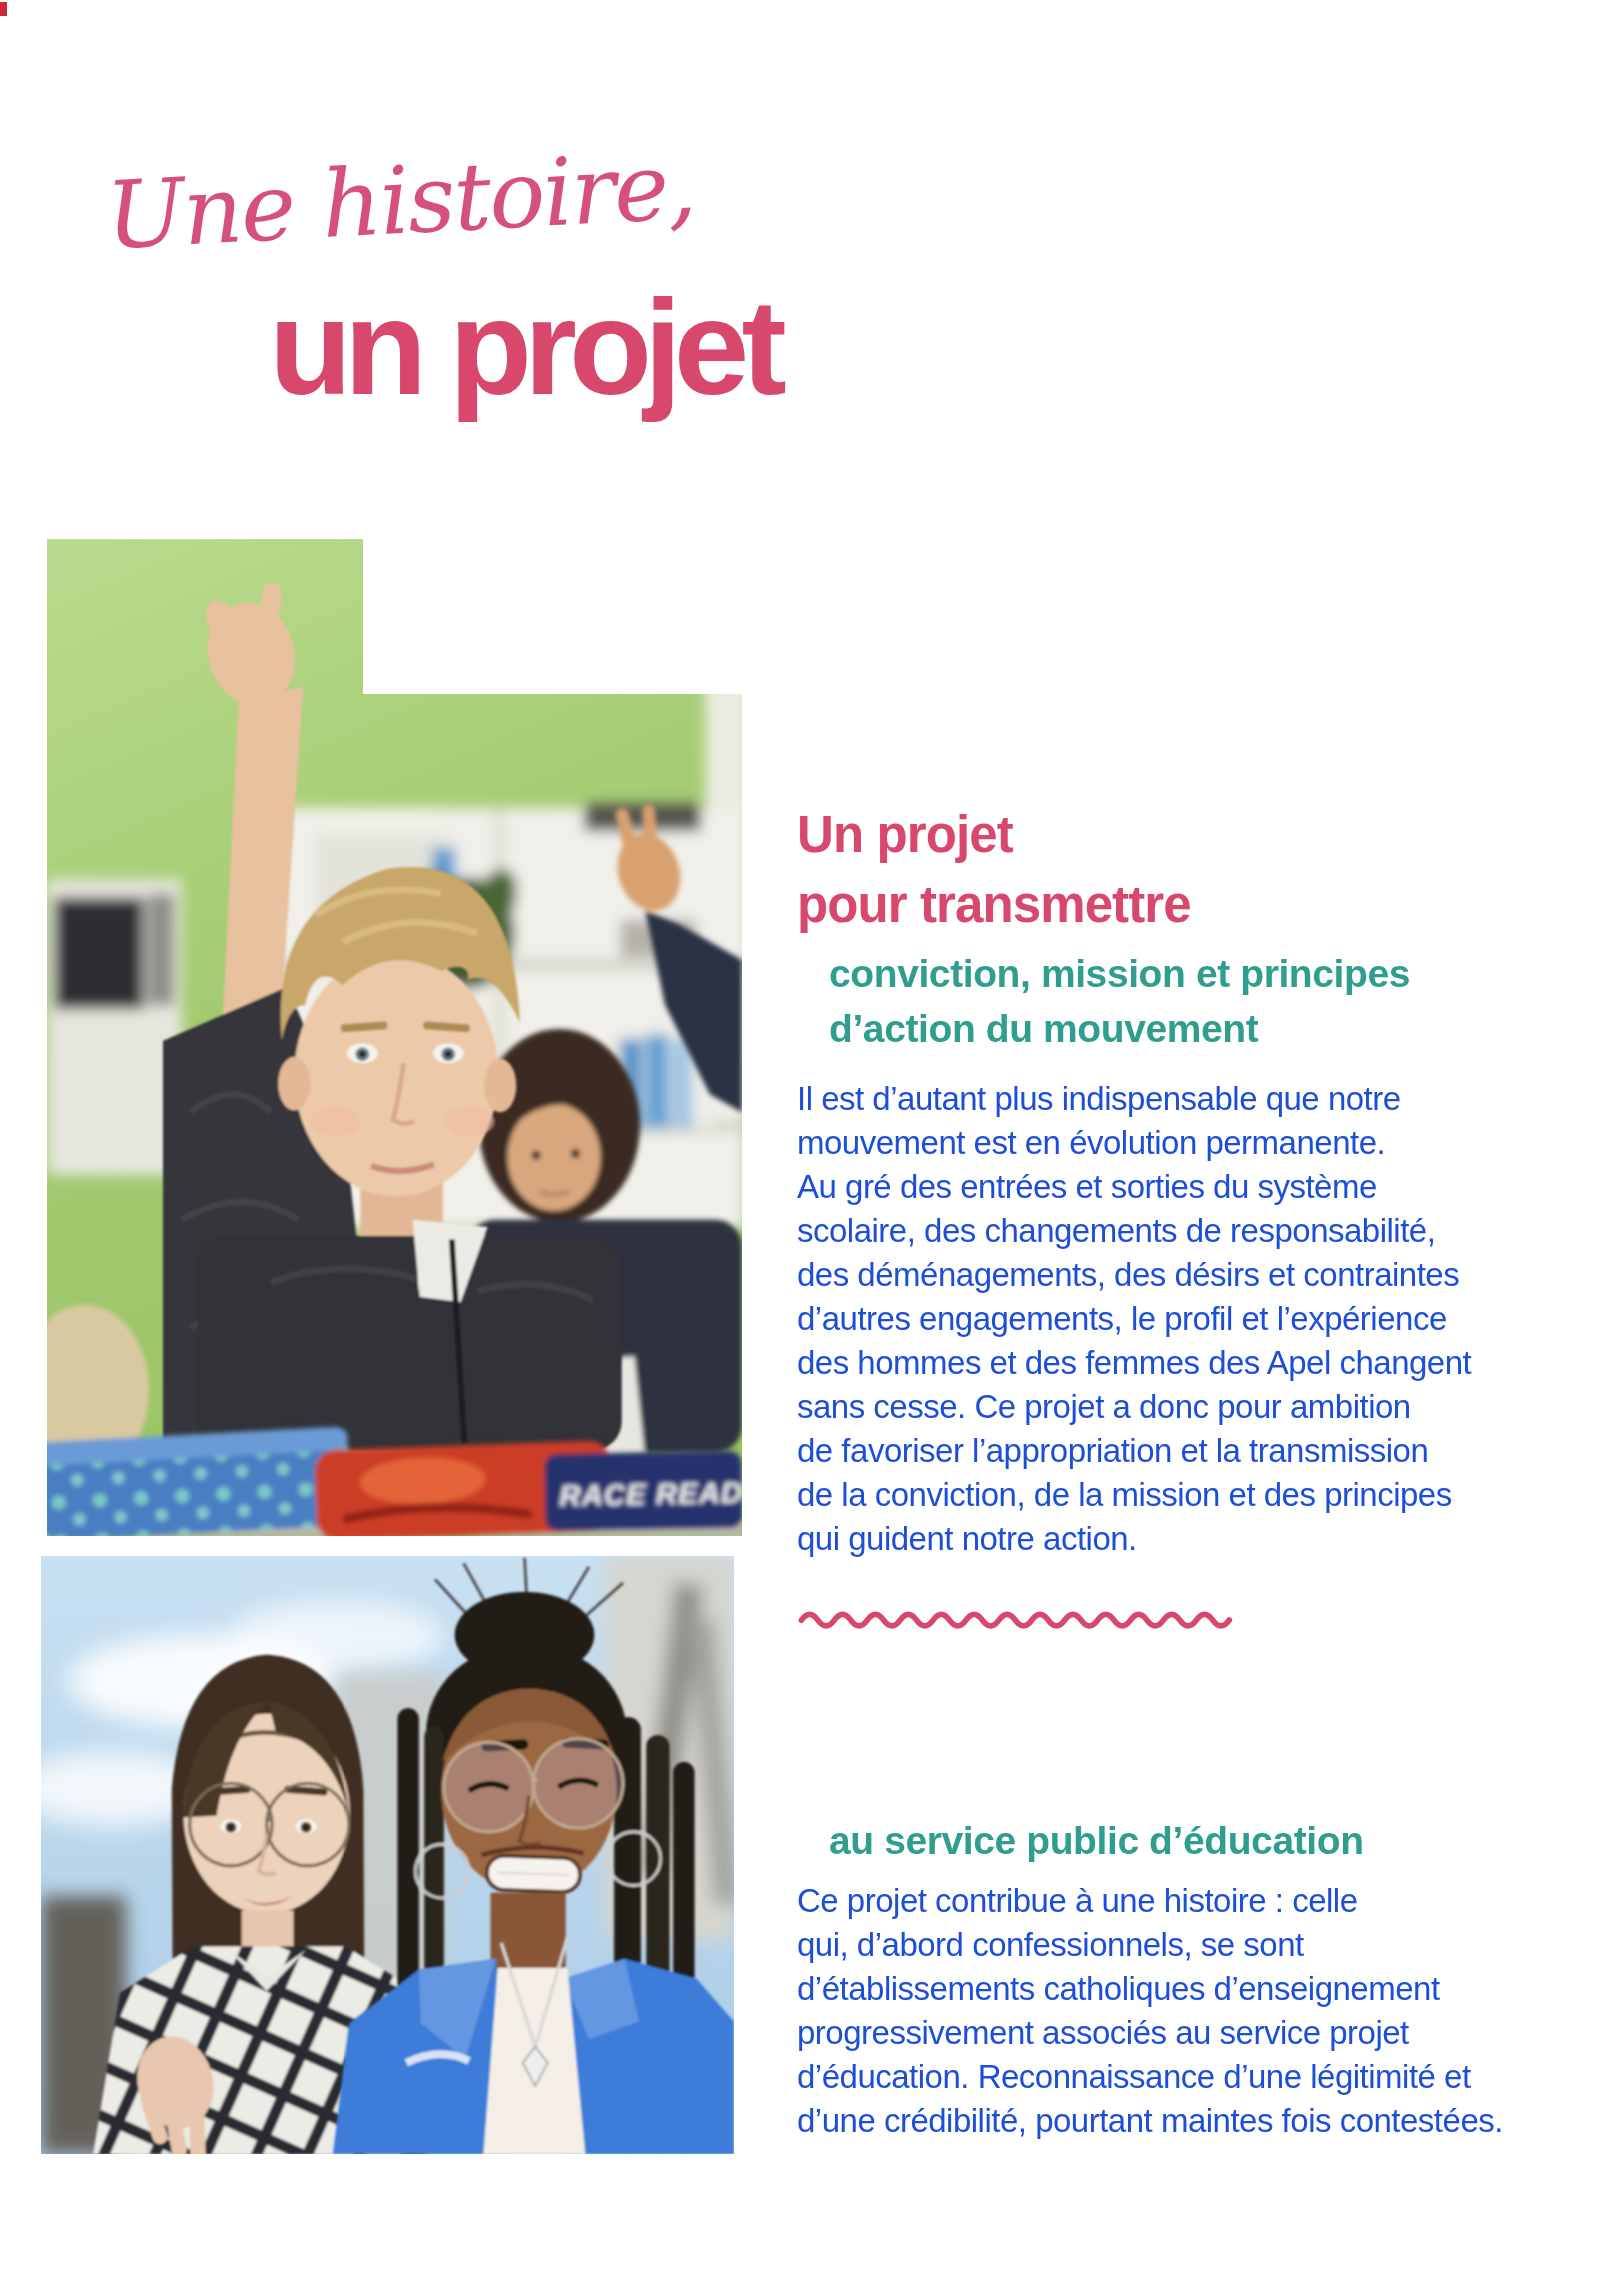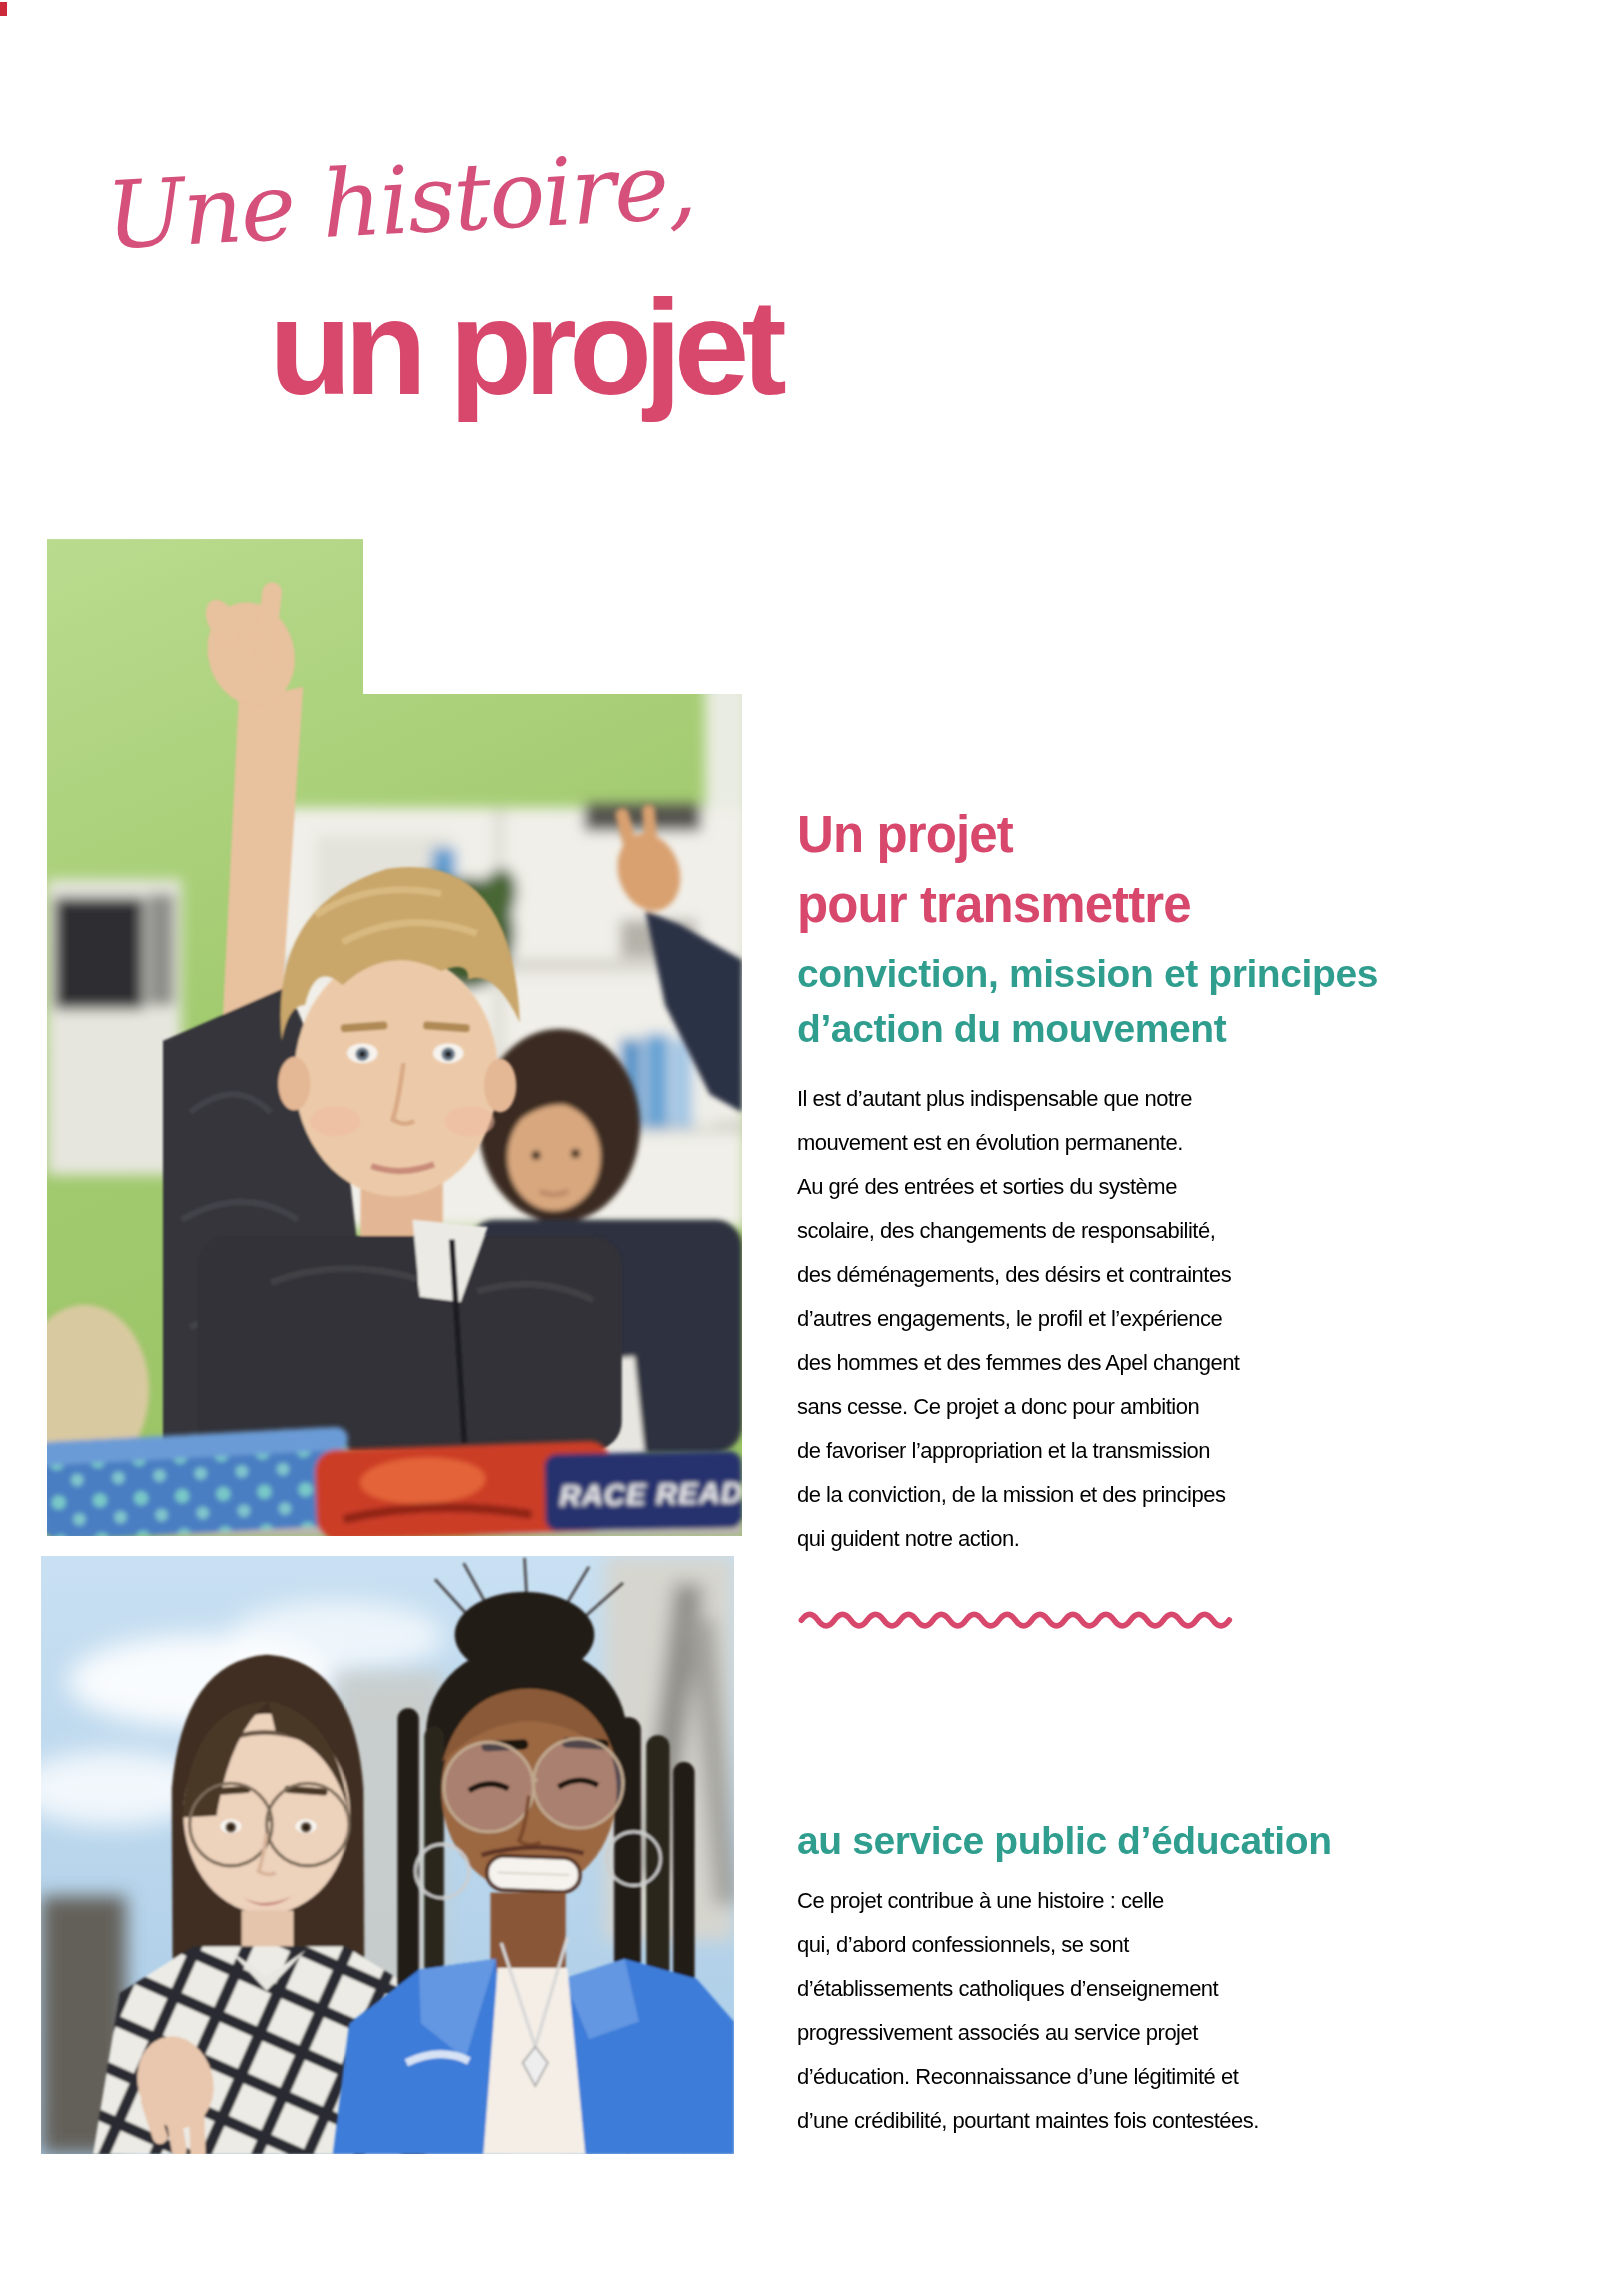--- a/index.html
+++ b/index.html
@@ -13,22 +13,22 @@
         transform:rotate(-3deg);white-space:nowrap;}
   .main-title{position:absolute;left:269px;top:279px;margin:0;
         font-weight:700;font-size:136px;line-height:1;color:#d7486c;
         letter-spacing:-8px;white-space:nowrap;}
   .photo{position:absolute;overflow:hidden;}
   .photo1{left:47px;top:539px;width:695px;height:997px;}
   .photo2{left:41px;top:1556px;width:693px;height:598px;}
   .notch{position:absolute;right:0;top:0;width:379px;height:155px;background:#ffffff;}
   .h1,.sub,.bodytext{position:absolute;left:797px;margin:0;white-space:nowrap;}
   .h1{color:#d7486c;font-weight:700;font-size:51px;line-height:70px;letter-spacing:-0.9px;}
-  .sub{color:#2f9e8f;font-weight:700;font-size:39px;line-height:55px;letter-spacing:-0.4px;}
-  .bodytext{color:#000000;font-weight:400;font-size:22px;line-height:44px;letter-spacing:-0.5px;}
+  .sub{color:#2f9e8f;font-weight:700;font-size:39px;line-height:55px;letter-spacing:-0.4px;margin-left:32px;}
+  .bodytext{color:#1d4ed8;font-weight:400;font-size:33px;line-height:44px;letter-spacing:-0.5px;}
   .s1-h{top:800px;} .s1-sub{top:946px;} .s1-body{top:1077px;}
   .wave{position:absolute;left:795px;top:1606px;}
   .s2-h{top:1666px;} .s2-sub{top:1813px;} .s2-body{top:1879px;}
 </style>
 </head>
 <body>
 
 <div class="page">
 
   <div class="scan-mark"></div>

